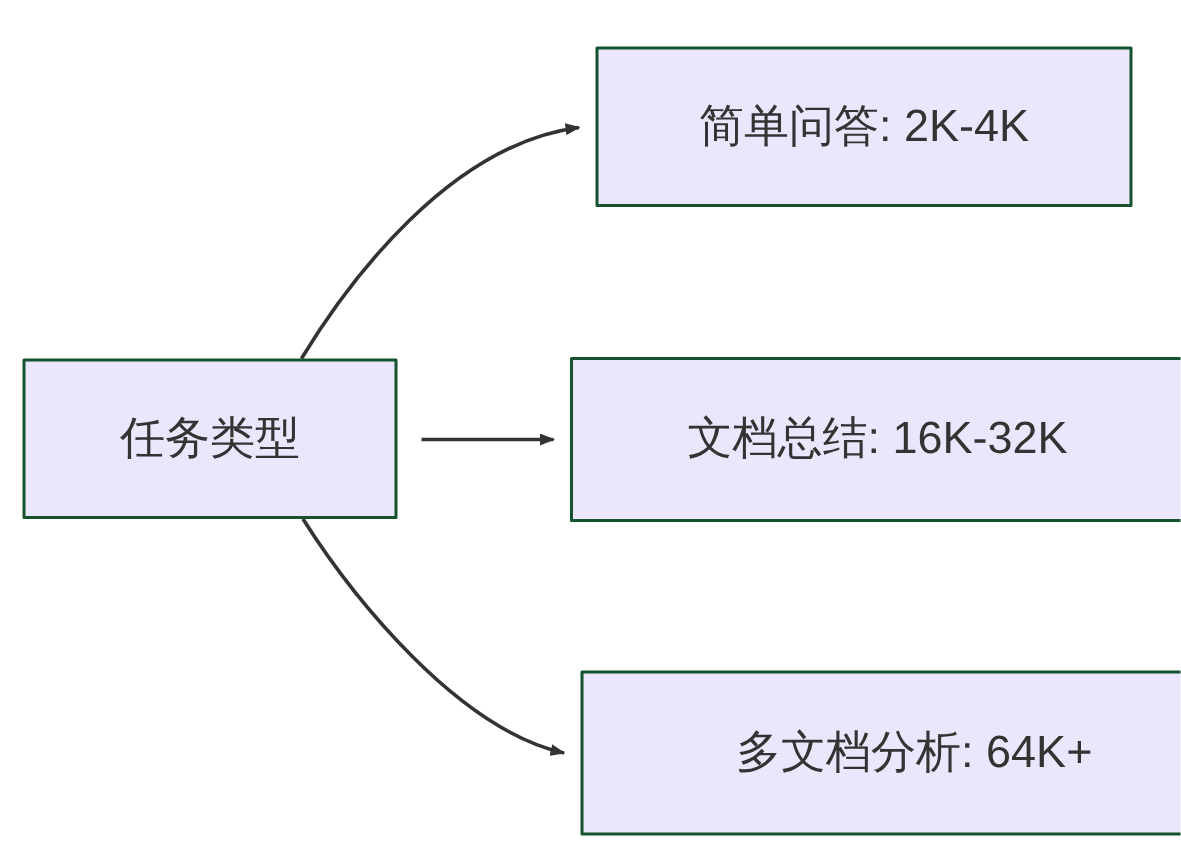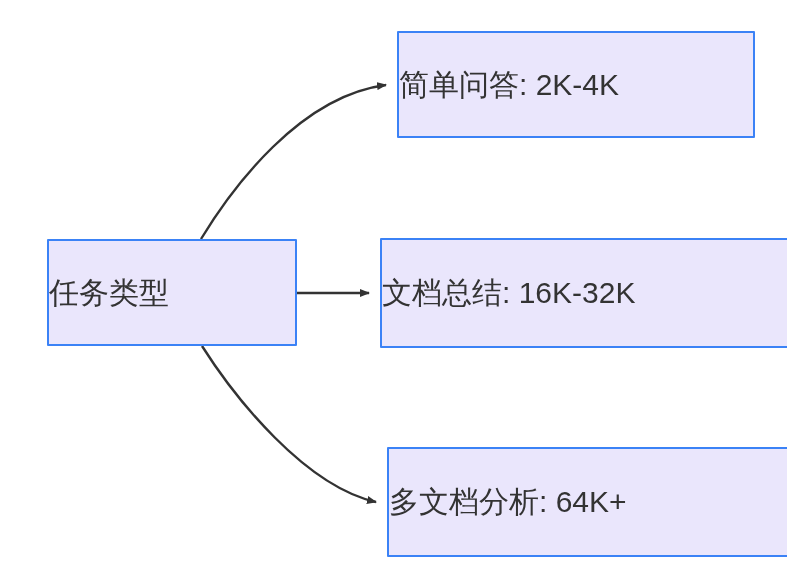--- a/index.html
+++ b/index.html
@@ -26,35 +26,36 @@
     left: 0;
     top: 0;
     width: 787px;
     height: 572px;
     pointer-events: none;
   }
   .node {
     position: absolute;
     box-sizing: border-box;
     background: #eae6fc;
-    border: 2px solid #3b82f6;
+    border: 2px solid #14532d;
     border-radius: 1px;
     display: flex;
     align-items: center;
+    justify-content: center;
     text-align: center;
   }
   .node-label {
     color: #333333;
     font-size: 30px;
     line-height: 1.2;
     letter-spacing: 0px;
     white-space: nowrap;
   }
   #node-source {
-    left: 47px;
+    left: 15px;
     top: 239px;
     width: 250px;
     height: 107px;
   }
   #node-simple-qa {
     left: 397px;
     top: 31px;
     width: 358px;
     height: 107px;
   }

